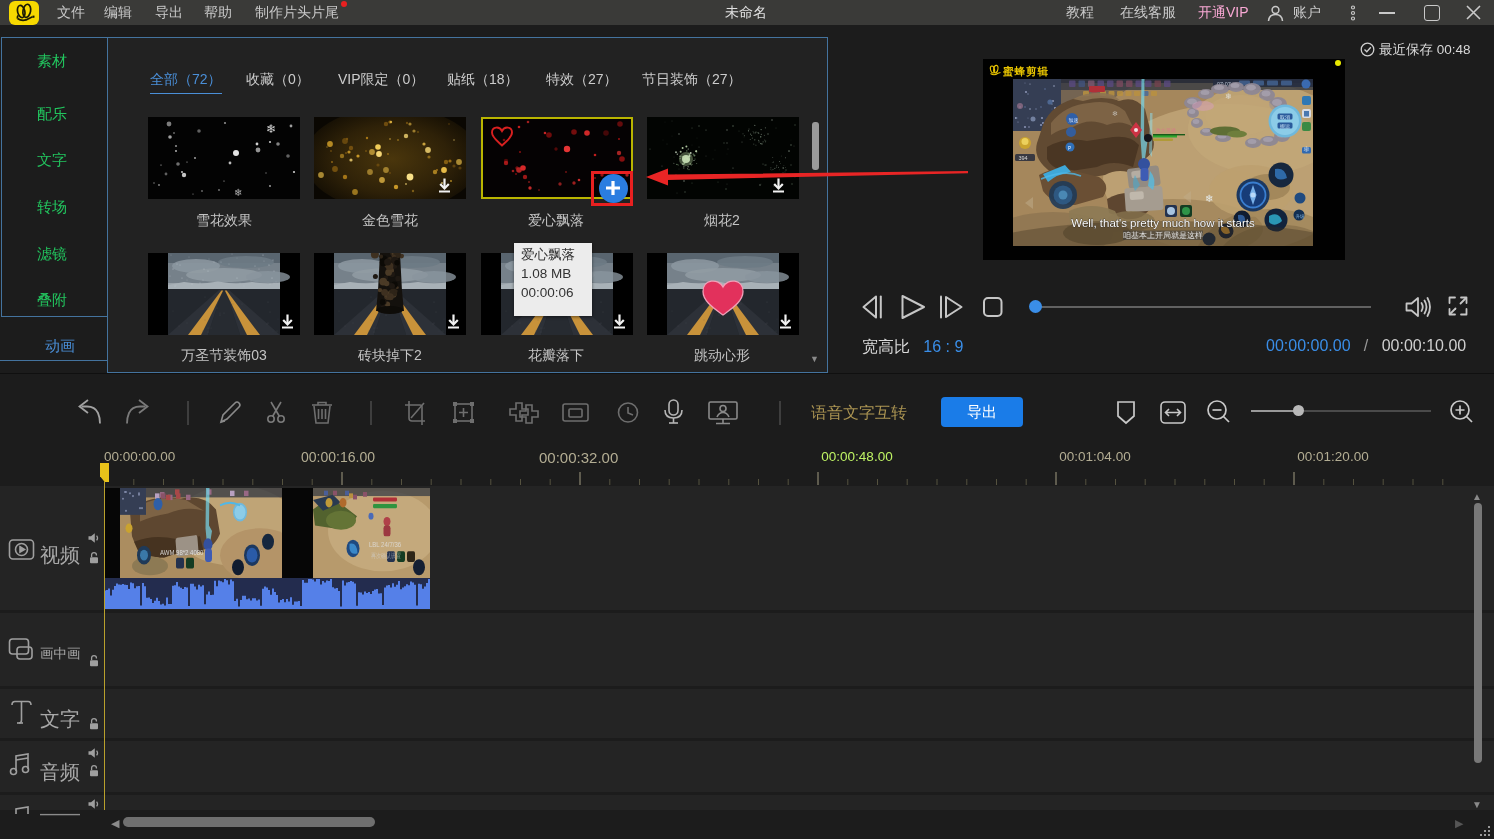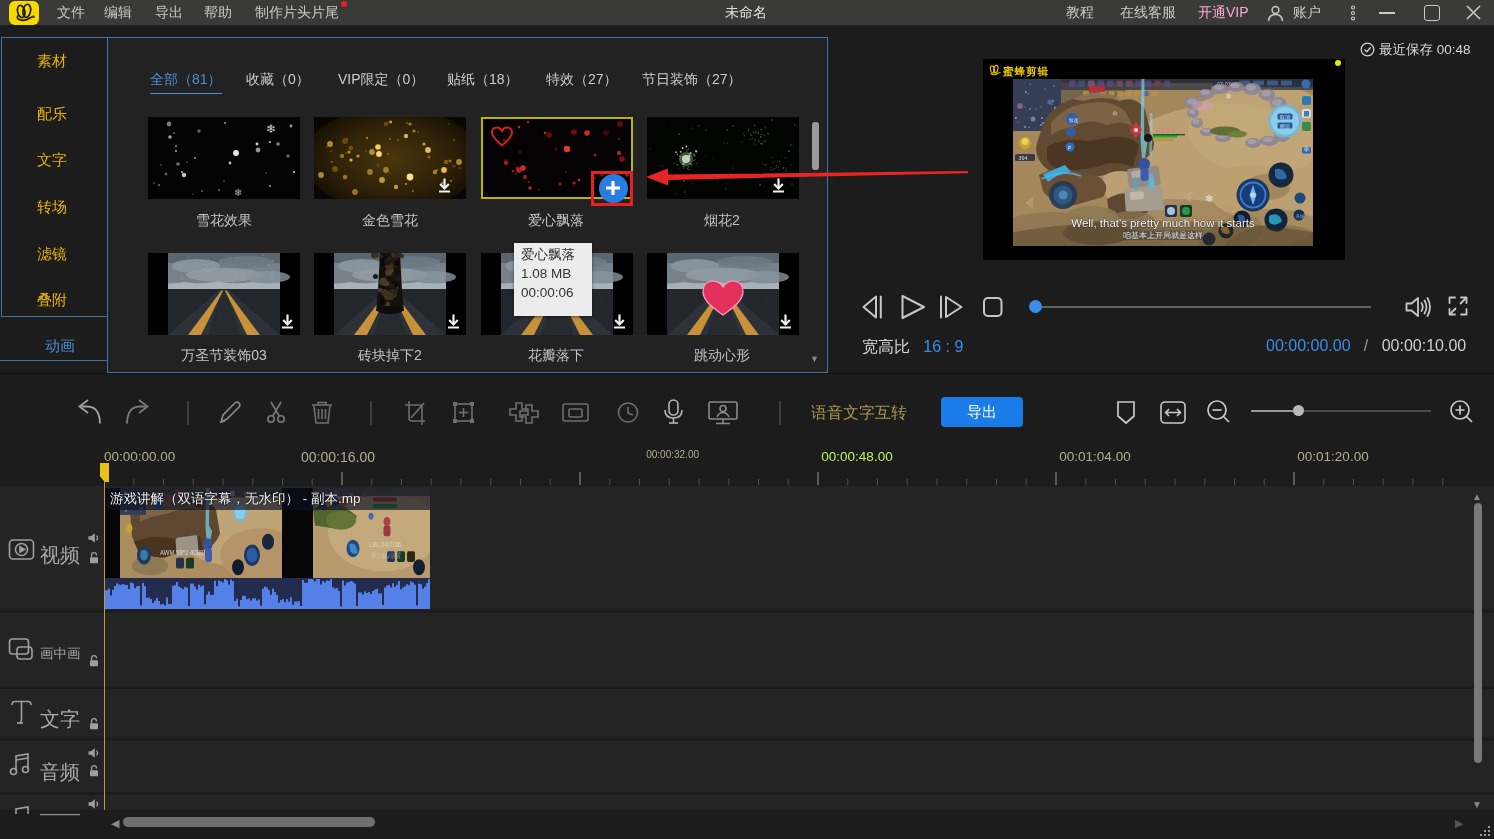--- a/index.html
+++ b/index.html
@@ -1,20 +1,20 @@
 <!DOCTYPE html>
 <html><head>
 <meta charset="utf-8">
 <style>
   html,body{margin:0;padding:0;width:1494px;height:839px;overflow:hidden;background:#1c1c1c;font-family:"Liberation Sans",sans-serif;}
   .abs{position:absolute;}
   #stage{position:relative;width:1494px;height:630px;}
   #titlebar{left:0;top:0;width:1494px;height:25px;background:#3a3a38;color:#c9c9c9;font-size:14px;}
   .menuitem{position:absolute;top:4px;}
-  .sideitem{position:absolute;left:0;width:104px;text-align:center;color:#eab308;font-size:15px;}
+  .sideitem{position:absolute;left:0;width:104px;text-align:center;color:#22c55e;font-size:15px;}
   #panel{left:107px;top:37px;width:721px;height:336px;background:#222222;border:1px solid #44739e;box-sizing:border-box;}
   #sidebox{left:1px;top:37px;width:107px;height:280px;border:1px solid #44739e;border-right:none;box-sizing:border-box;}
   .tab{position:absolute;top:71px;color:#cccccc;font-size:14px;}
   .thumb{position:absolute;width:152px;height:82px;background:#000;overflow:hidden;}
   .tlabel{position:absolute;width:152px;text-align:center;color:#c4c4c4;font-size:14px;}
   .dl{position:absolute;width:17px;height:17px;}
   .clipthumb svg{width:100%;height:100%;}
   .trackrow{position:absolute;left:0;width:1494px;background:#242424;}
   .tracklabel{position:absolute;color:#a8a8a8;font-size:20px;}
   svg{display:block}
@@ -76,21 +76,21 @@
   <div class="sideitem" style="top:52px">素材</div>
   <div class="sideitem" style="top:105px">配乐</div>
   <div class="sideitem" style="top:151px">文字</div>
   <div class="sideitem" style="top:198px">转场</div>
   <div class="sideitem" style="top:245px">滤镜</div>
   <div class="sideitem" style="top:291px">叠附</div>
   <div class="sideitem" style="top:337px;color:#4a8fd8;margin-left:8px;">动画</div>
   <div class="abs" style="left:0;top:360px;width:107px;height:1px;background:#44739e;"></div>
 
   <div class="abs" id="panel"></div>
-  <div class="tab" style="left:150px;color:#4a8fd8;border-bottom:1px solid #4a8fd8;padding-bottom:4px;">全部（81）</div>
+  <div class="tab" style="left:150px;color:#4a8fd8;border-bottom:1px solid #4a8fd8;padding-bottom:4px;">全部（72）</div>
   <div class="tab" style="left:246px">收藏（0）</div>
   <div class="tab" style="left:338px">VIP限定（0）</div>
   <div class="tab" style="left:447px">贴纸（18）</div>
   <div class="tab" style="left:546px">特效（27）</div>
   <div class="tab" style="left:642px">节日装饰（27）</div>
 
   <div class="thumb" style="left:148px;top:117px;">
       <svg width="152" height="82" viewBox="0 0 152 82">
         <rect width="152" height="82" fill="#030303"></rect>
         <circle cx="51" cy="14" r="1.8" fill="#dcdcdc" opacity="0.43"></circle>
@@ -1127,21 +1127,21 @@
         <g stroke="#c8c8c8" stroke-width="1.7" fill="none">
           <circle cx="12" cy="14" r="9"></circle>
           <path d="M7.5 14 H16.5 M12 9.5 V18.5"></path>
           <path d="M18.5 20.5 L24 26"></path>
         </g>
       </svg>
     </div>
 
   <div class="abs" style="left:104px;top:449px;color:#b3ad93;font-size:13.5px;">00:00:00.00</div>
   <div class="abs" style="left:342px;top:449px;width:160px;text-align:left;color:#b3ad93;font-size:14px;margin-left:-41px;">00:00:16.00</div>
-  <div class="abs" style="left:580px;top:449px;width:160px;text-align:right;color:#b3ad93;font-size:10px;margin-left:-41px;">00:00:32.00</div>
+  <div class="abs" style="left:580px;top:449px;width:160px;text-align:left;color:#b3ad93;font-size:15px;margin-left:-41px;">00:00:32.00</div>
   <div class="abs" style="left:818px;top:449px;width:160px;text-align:center;color:#bef264;font-size:13.5px;margin-left:-41px;">00:00:48.00</div>
   <div class="abs" style="left:1056px;top:449px;width:160px;text-align:center;color:#b3ad93;font-size:13.5px;margin-left:-41px;">00:01:04.00</div>
   <div class="abs" style="left:1294px;top:449px;width:160px;text-align:center;color:#b3ad93;font-size:13.5px;margin-left:-41px;">00:01:20.00</div>
   <div class="abs" style="left:104px;top:470px;">
       <svg width="1390" height="16" viewBox="0 0 1390 16">
         <path d="M0.0 2 V15 M238.0 2 V15 M476.0 2 V15 M714.0 2 V15 M952.0 2 V15 M1190.0 2 V15" stroke="#8a8570" stroke-width="1.2" fill="none"></path>
         <path d="M29.8 9 V15 M59.5 9 V15 M89.2 9 V15 M119.0 9 V15 M148.8 9 V15 M178.5 9 V15 M208.2 9 V15 M267.8 9 V15 M297.5 9 V15 M327.2 9 V15 M357.0 9 V15 M386.8 9 V15 M416.5 9 V15 M446.2 9 V15 M505.8 9 V15 M535.5 9 V15 M565.2 9 V15 M595.0 9 V15 M624.8 9 V15 M654.5 9 V15 M684.2 9 V15 M743.8 9 V15 M773.5 9 V15 M803.2 9 V15 M833.0 9 V15 M862.8 9 V15 M892.5 9 V15 M922.2 9 V15 M981.8 9 V15 M1011.5 9 V15 M1041.2 9 V15 M1071.0 9 V15 M1100.8 9 V15 M1130.5 9 V15 M1160.2 9 V15 M1219.8 9 V15 M1249.5 9 V15 M1279.2 9 V15 M1309.0 9 V15 M1338.8 9 V15" stroke="#55523f" stroke-width="1" fill="none"></path>
       </svg>
     </div>
 
@@ -1323,23 +1323,20 @@
             <path d="M36.5 41.5 Q44 40 44.5 48.5 Q38 50.5 36.5 45 Z" fill="#3a88c8"></path>
             <rect x="74" y="47" width="8" height="8" rx="1.5" fill="#24324e"></rect>
             <rect x="84" y="47" width="8" height="8" rx="1.5" fill="#143c22"></rect>
             <rect x="94" y="47" width="8" height="8" rx="1.5" fill="#2e2618"></rect>
             <circle cx="106" cy="59" r="6" fill="#141f33"></circle>
             <text x="56" y="44" font-size="6" fill="#e0e0e0" opacity="0.8">LBL 24/7/36</text>
             <text x="58" y="52" font-size="5" fill="#d0d0d0" opacity="0.6">再次确认设置</text>
           </svg>
         </div>
     </div>
-    <div class="abs" style="left:0;top:0;width:326px;height:22px;background:rgba(14,18,32,0.68);color:#f2f2f2;font-size:13.5px;white-space:nowrap;overflow:hidden;">
-        <span style="position:absolute;left:6px;top:2px;text-shadow:0 0 2px #000;">游戏讲解（双语字幕，无水印） - 副本.mp</span>
-      </div>
     <div class="abs" style="left:0;top:90px;width:326px;height:31px;background:#232c4e;">
         <svg width="326" height="31" viewBox="0 0 326 31">
           <path d="M0 31V12.6h2V31M2 31V12.0h2V31M4 31V10.5h2V31M6 31V17.6h2V31M8 31V11.8h2V31M10 31V8.1h2V31M12 31V5.6h2V31M14 31V6.6h2V31M16 31V6.8h2V31M18 31V6.1h2V31M20 31V6.8h2V31M22 31V7.1h2V31M24 31V11.0h2V31M26 31V4.6h2V31M28 31V5.2h2V31M30 31V10.2h2V31M32 31V8.2h2V31M34 31V8.0h2V31M36 31V27.5h2V31M38 31V5.1h2V31M40 31V8.2h2V31M42 31V19.8h2V31M44 31V19.5h2V31M46 31V21.0h2V31M48 31V25.0h2V31M50 31V22.8h2V31M52 31V19.7h2V31M54 31V23.1h2V31M56 31V26.6h2V31M58 31V25.7h2V31M60 31V27.5h2V31M62 31V19.6h2V31M64 31V26.1h2V31M66 31V26.1h2V31M68 31V7.8h2V31M70 31V7.2h2V31M72 31V4.1h2V31M74 31V8.5h2V31M76 31V9.8h2V31M78 31V10.9h2V31M80 31V9.0h2V31M82 31V9.4h2V31M84 31V28.0h2V31M86 31V5.7h2V31M88 31V5.8h2V31M90 31V8.4h2V31M92 31V11.6h2V31M94 31V6.7h2V31M96 31V8.6h2V31M98 31V7.2h2V31M100 31V26.3h2V31M102 31V16.5h2V31M104 31V13.4h2V31M106 31V16.9h2V31M108 31V16.7h2V31M110 31V2.7h2V31M112 31V8.2h2V31M114 31V2.5h2V31M116 31V3.2h2V31M118 31V4.3h2V31M120 31V1.1h2V31M122 31V2.2h2V31M124 31V6.6h2V31M126 31V1.6h2V31M128 31V3.2h2V31M130 31V22.9h2V31M132 31V20.7h2V31M134 31V28.6h2V31M136 31V21.9h2V31M138 31V17.8h2V31M140 31V17.7h2V31M142 31V21.3h2V31M144 31V20.4h2V31M146 31V22.4h2V31M148 31V20.2h2V31M150 31V20.3h2V31M152 31V22.6h2V31M154 31V21.4h2V31M156 31V27.8h2V31M158 31V10.8h2V31M160 31V8.4h2V31M162 31V9.6h2V31M164 31V12.1h2V31M166 31V16.8h2V31M168 31V10.4h2V31M170 31V14.0h2V31M172 31V16.9h2V31M174 31V24.6h2V31M176 31V22.0h2V31M178 31V21.1h2V31M180 31V24.2h2V31M182 31V20.9h2V31M184 31V23.6h2V31M186 31V19.3h2V31M188 31V26.8h2V31M190 31V23.6h2V31M192 31V23.6h2V31M194 31V22.9h2V31M196 31V28.0h2V31M198 31V2.1h2V31M200 31V4.8h2V31M202 31V4.7h2V31M204 31V1.0h2V31M206 31V1.0h2V31M208 31V1.5h2V31M210 31V3.5h2V31M212 31V1.0h2V31M214 31V1.0h2V31M216 31V6.4h2V31M218 31V2.9h2V31M220 31V4.4h2V31M222 31V2.6h2V31M224 31V3.0h2V31M226 31V1.0h2V31M228 31V9.3h2V31M230 31V10.5h2V31M232 31V9.9h2V31M234 31V13.1h2V31M236 31V28.4h2V31M238 31V2.6h2V31M240 31V7.6h2V31M242 31V4.4h2V31M244 31V3.9h2V31M246 31V2.9h2V31M248 31V3.7h2V31M250 31V5.5h2V31M252 31V27.7h2V31M254 31V14.2h2V31M256 31V14.5h2V31M258 31V16.6h2V31M260 31V13.4h2V31M262 31V14.9h2V31M264 31V14.0h2V31M266 31V16.1h2V31M268 31V13.1h2V31M270 31V11.5h2V31M272 31V10.9h2V31M274 31V15.6h2V31M276 31V15.3h2V31M278 31V27.0h2V31M280 31V9.5h2V31M282 31V7.5h2V31M284 31V7.0h2V31M286 31V9.4h2V31M288 31V5.3h2V31M290 31V8.8h2V31M292 31V6.8h2V31M294 31V3.0h2V31M296 31V11.3h2V31M298 31V9.6h2V31M300 31V8.2h2V31M302 31V6.2h2V31M304 31V7.2h2V31M306 31V3.5h2V31M308 31V4.4h2V31M310 31V6.8h2V31M312 31V27.5h2V31M314 31V5.8h2V31M316 31V6.3h2V31M318 31V10.8h2V31M320 31V8.6h2V31M322 31V5.1h2V31M324 31V1.0h2V31" fill="#5580e8"></path>
         </svg>
       </div>
   </div>
 
   <div class="abs" style="left:104px;top:482px;width:1px;height:328px;background:#b9a02c;"></div>
   <div class="abs" style="left:100px;top:463px;width:9px;height:19px;background:#e8c21a;clip-path:polygon(0 0,100% 0,100% 100%,52% 100%,0 70%);"></div>
 

